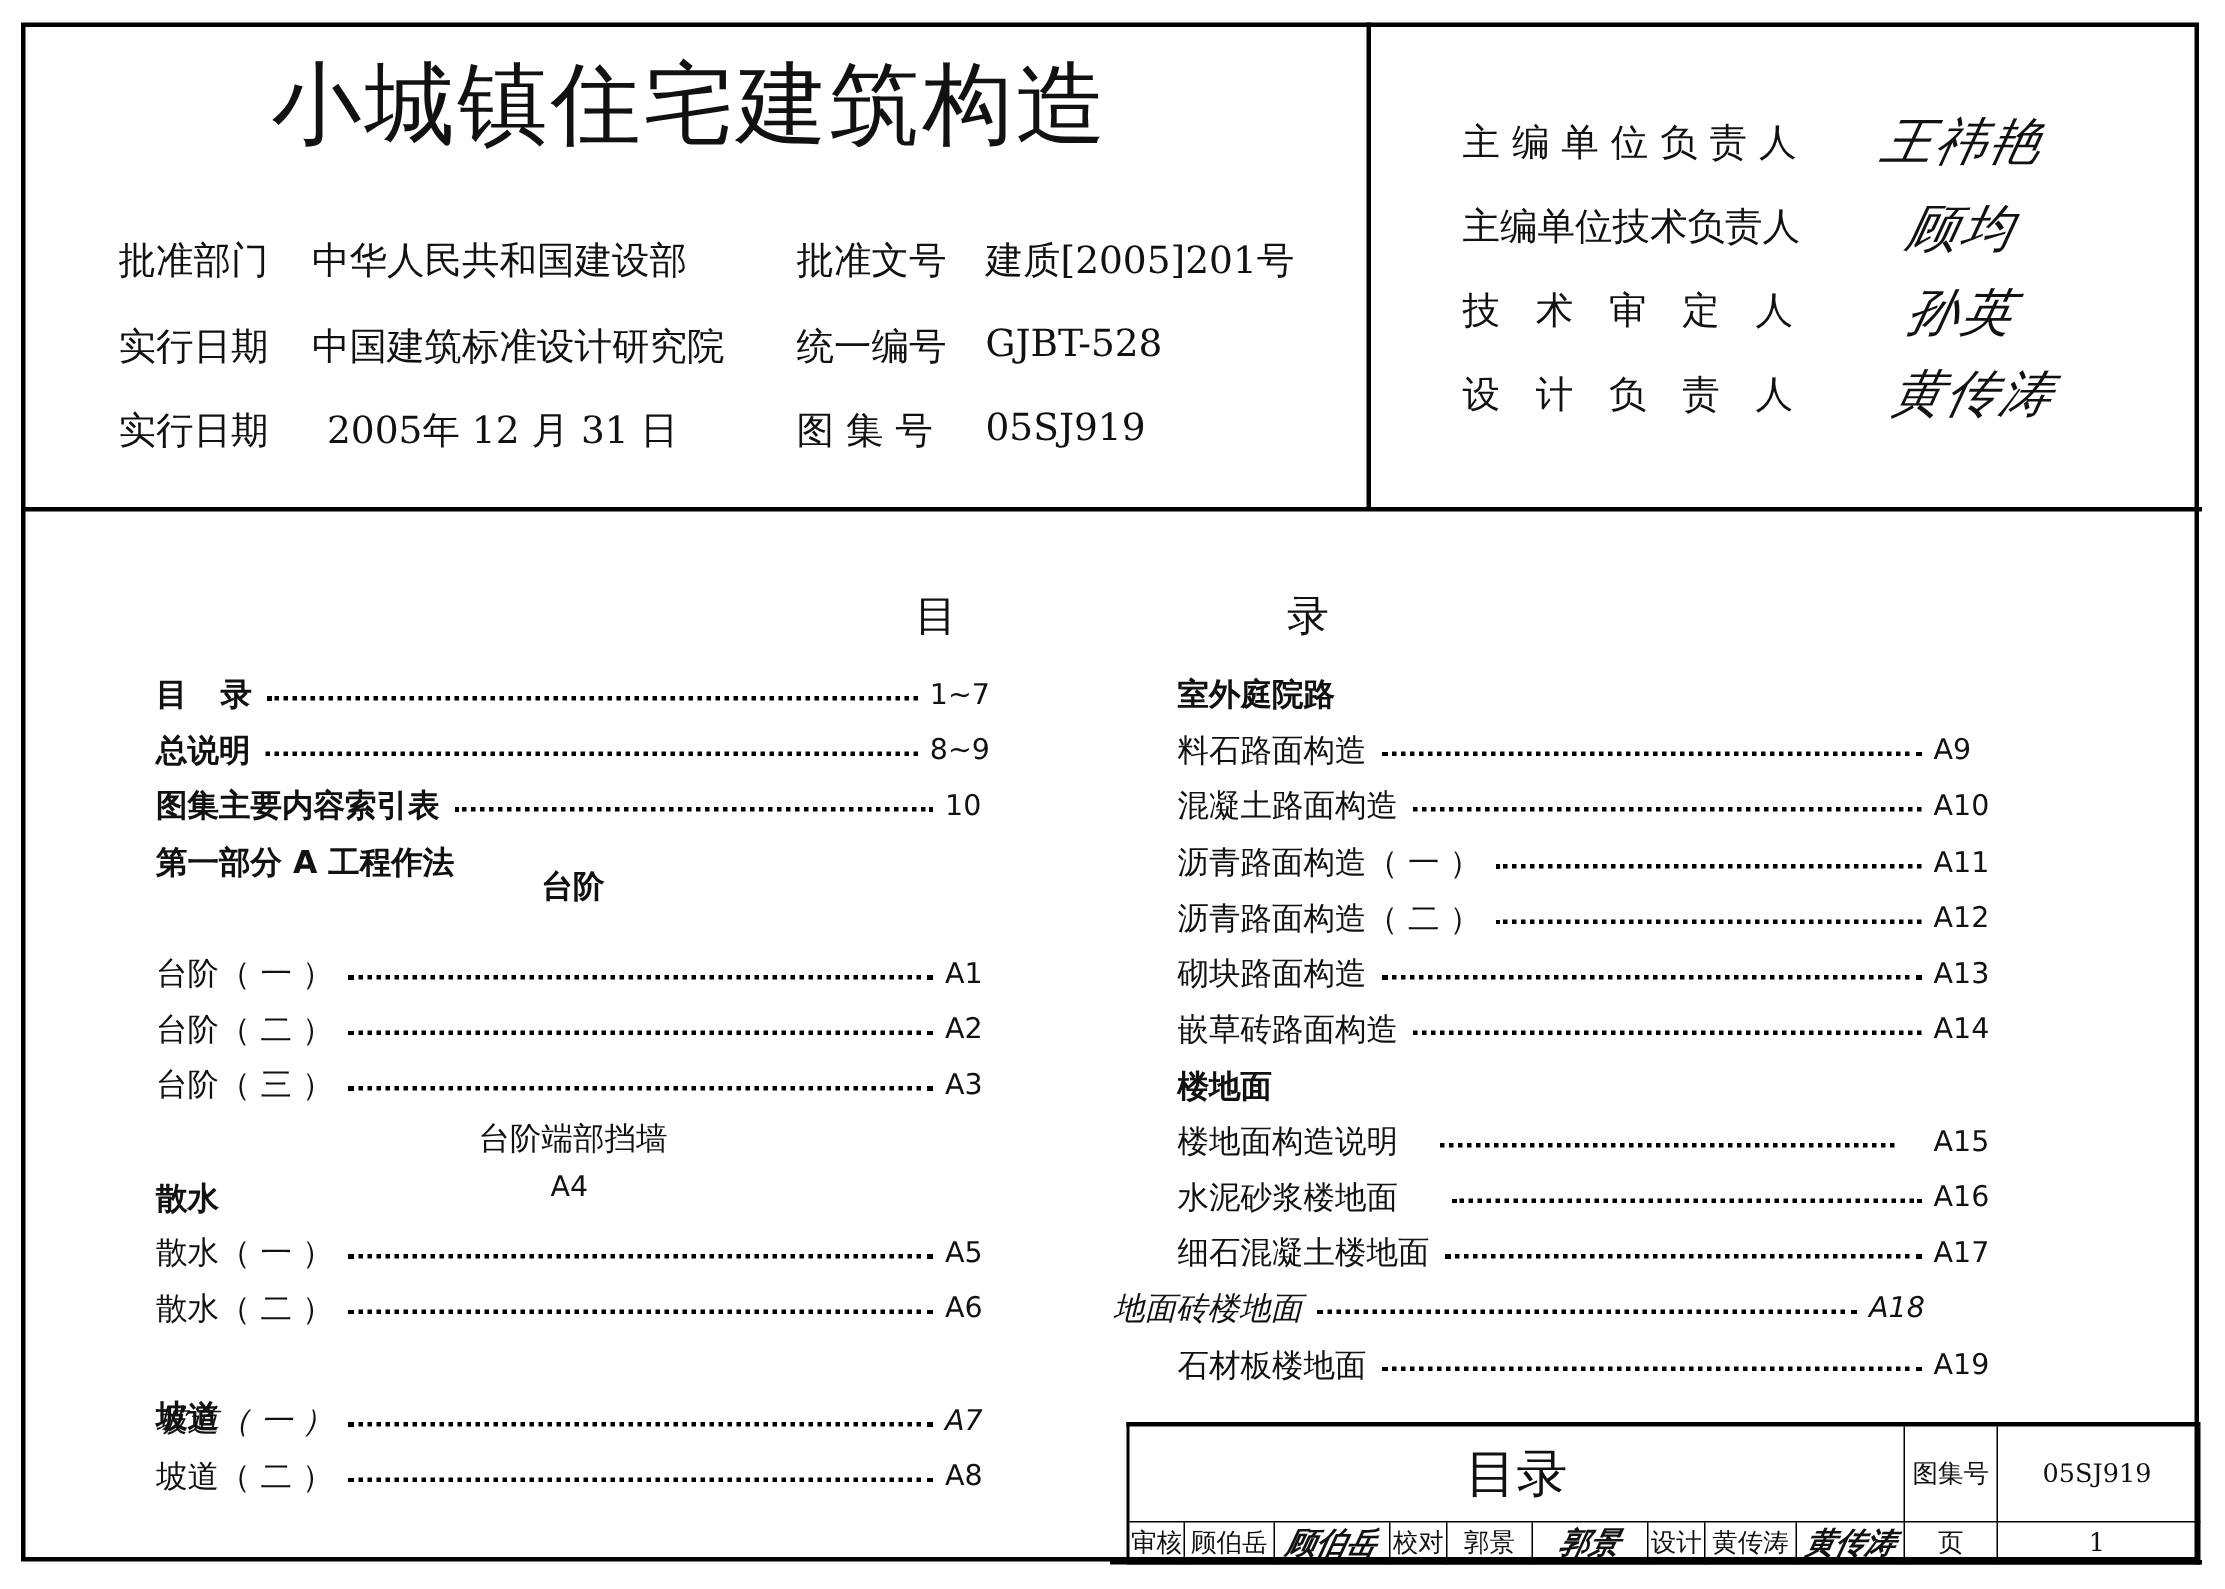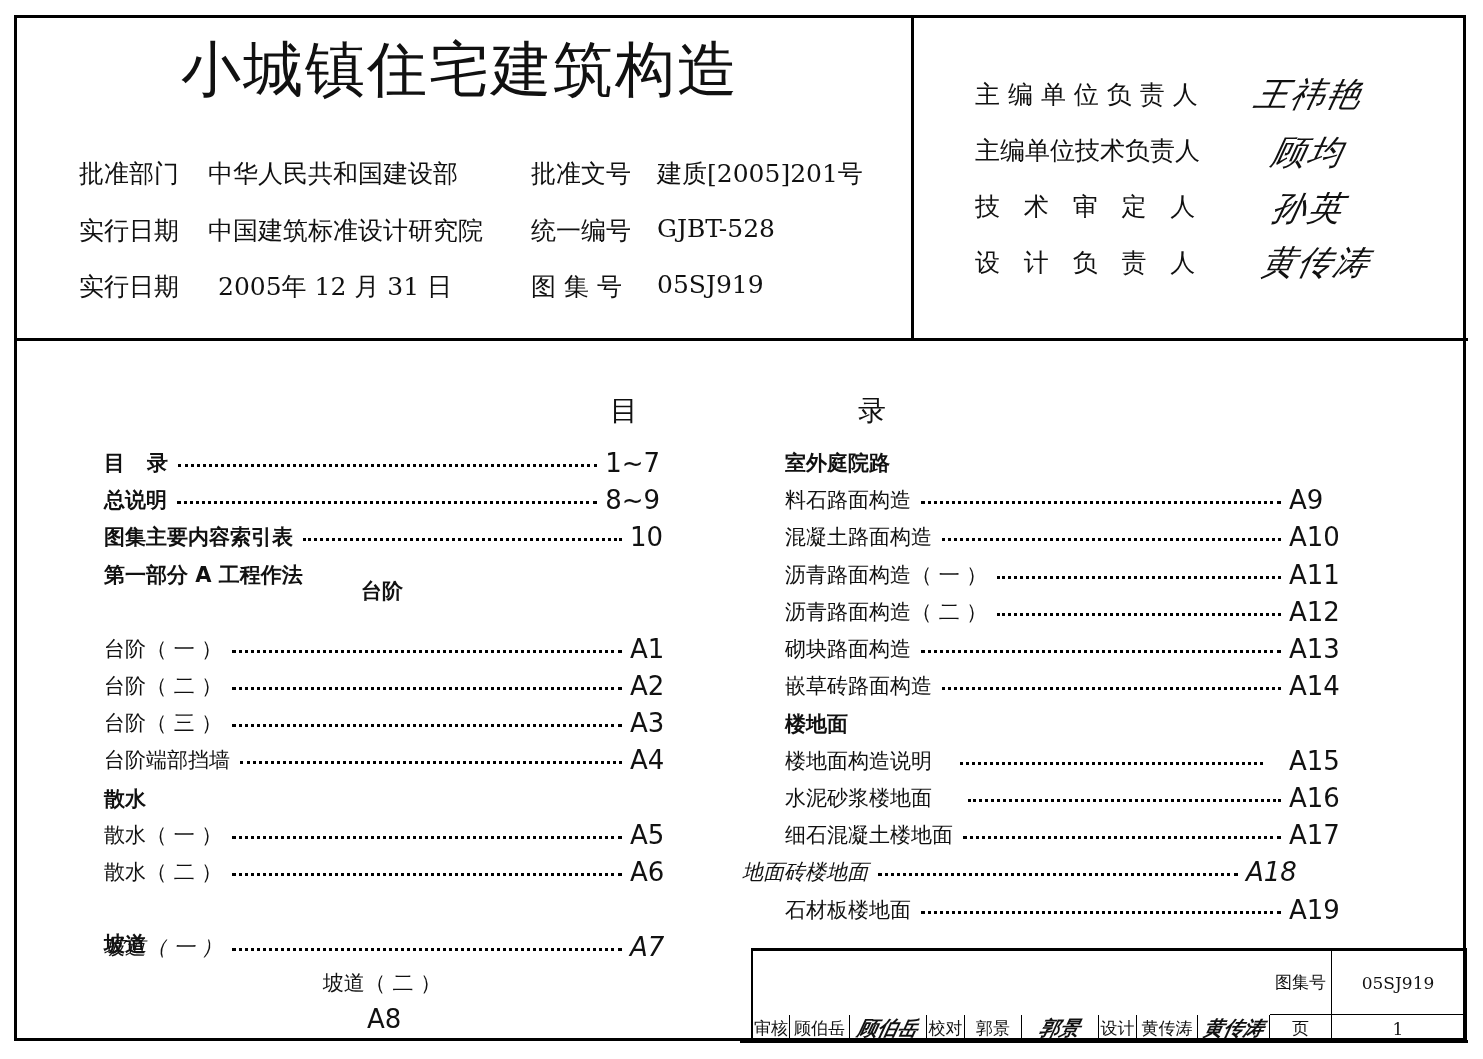--- a/index.html
+++ b/index.html
@@ -17,21 +17,21 @@
 
   .resp-label { position: absolute; left: 975px; font-family: "DejaVu Serif", serif; font-size: 25px; white-space: pre; }
   .sig { position: absolute; font-family: "DejaVu Serif", serif; font-style: italic; font-size: 34px;
          transform: skewX(-12deg); letter-spacing: 2px; }
 
   .toc-head { position: absolute; top: 392px; font-size: 28px; font-weight: normal; }
   .row { position: absolute; height: 30px; display: flex; align-items: center; font-size: 21px; }
   .row .lbl { white-space: pre; }
   .row.section .lbl { font-weight: bold; }
   .row .leader { flex: 1; border-bottom: 3px dotted #000; height: 0; margin: 4px 8px 0 10px; }
-  .row .pg { font-family: "DejaVu Sans", sans-serif; font-size: 26px; letter-spacing: 0px; }
+  .row .pg { font-family: "DejaVu Sans", sans-serif; font-size: 19px; letter-spacing: 0px; }
 
   .tb { position: absolute; left: 751px; top: 948px; width: 716px; height: 95px;
         border-top: 3px solid #000; border-left: 2px solid #000; box-sizing: border-box; }
   .tb-cell { position: absolute; border-right: 1px solid #000; border-bottom: 1px solid #000; box-sizing: border-box;
              display: flex; align-items: center; justify-content: center; font-family: "DejaVu Serif", serif; font-size: 17px; }
   .tb-title { font-family: "DejaVu Sans", sans-serif; font-size: 34px; }
   .tb-sig { font-style: italic; font-size: 20px; transform: skewX(-12deg); font-weight: bold; }
   .tb-bottom { position: absolute; left: 740px; top: 1040px; width: 728px; height: 3px; background: #000; }
 </style>
 </head>
@@ -99,21 +99,21 @@
   <div class="row" style="left:104px; top:671px; width:556px;">
       <span class="lbl">台阶（ 二 ）</span>
       <span class="leader"></span>
       <span class="pg" style="width:30px">A2</span>
     </div>
   <div class="row" style="left:104px; top:708px; width:556px;">
       <span class="lbl">台阶（ 三 ）</span>
       <span class="leader"></span>
       <span class="pg" style="width:30px">A3</span>
     </div>
-  <div class="row" style="left:104px; top:745px; width:556px;">
+  <div class="row" style="left:104px; top:745px; width:556px;flex-direction:column;">
       <span class="lbl">台阶端部挡墙</span>
       <span class="leader"></span>
       <span class="pg" style="width:30px">A4</span>
     </div>
   <div class="row section" style="left:104px; top:784px; width:556px;">
       <span class="lbl">散水</span>
     </div>
   <div class="row" style="left:104px; top:820px; width:556px;">
       <span class="lbl">散水（ 一 ）</span>
       <span class="leader"></span>
@@ -125,21 +125,21 @@
       <span class="pg" style="width:30px">A6</span>
     </div>
   <div class="row section" style="left:104px; top:896px; width:556px;margin-top:33px;">
       <span class="lbl">坡道</span>
     </div>
   <div class="row" style="left:104px; top:932px; width:556px;font-style:italic;">
       <span class="lbl">坡道（ 一 ）</span>
       <span class="leader"></span>
       <span class="pg" style="width:30px">A7</span>
     </div>
-  <div class="row" style="left:104px; top:969px; width:556px;flex-direction:column;">
+  <div class="row" style="left:104px; top:969px; width:556px;">
       <span class="lbl">坡道（ 二 ）</span>
       <span class="leader"></span>
       <span class="pg" style="width:30px">A8</span>
     </div>
 </div>
 
 <div>
   <div class="row section" style="left:785px; top:448px; width:540px;">
       <span class="lbl">室外庭院路</span>
     </div>
@@ -197,20 +197,21 @@
       <span class="pg" style="width:36px">A18</span>
     </div>
   <div class="row" style="left:785px; top:895px; width:540px;">
       <span class="lbl">石材板楼地面</span>
       <span class="leader"></span>
       <span class="pg" style="width:36px">A19</span>
     </div>
 </div>
 
 <div class="tb">
+  <div class="tb-cell tb-title" style="left:0; top:0; width:517px; height:64px;">目录</div>
   <div class="tb-cell" style="left:517px; top:0; width:62px; height:64px;">图集号</div>
   <div class="tb-cell" style="left:579px; top:0; width:135px; height:64px; border-right:3px solid #000;">05SJ919</div>
 
   <div class="tb-cell" style="left:0; top:64px; width:37px; height:28px;">审核</div>
   <div class="tb-cell" style="left:37px; top:64px; width:60px; height:28px;">顾伯岳</div>
   <div class="tb-cell" style="left:97px; top:64px; width:77px; height:28px;">
       <span class="tb-sig">顾伯岳</span>
     </div>
   <div class="tb-cell" style="left:174px; top:64px; width:38px; height:28px;">校对</div>
   <div class="tb-cell" style="left:212px; top:64px; width:57px; height:28px;">郭景</div>

